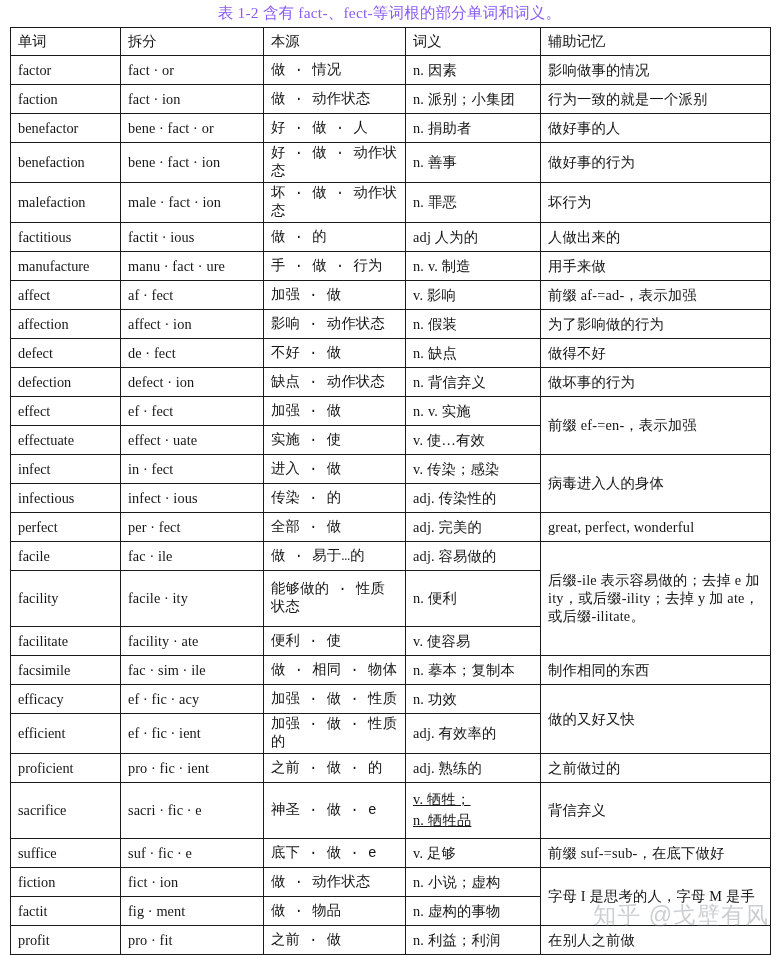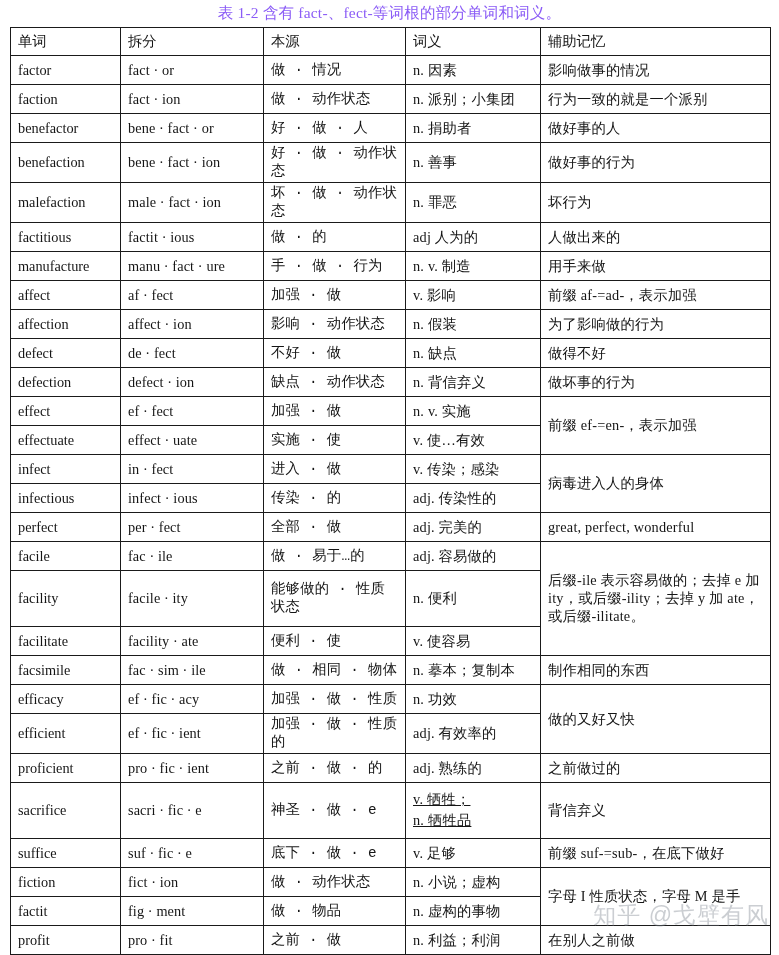--- a/index.html
+++ b/index.html
@@ -285,21 +285,21 @@
           <td class="cell-split">suf · fic · e</td>
           <td class="cell-origin">底下 · 做 · e</td>
           <td class="cell-meaning">v. 足够</td>
           <td class="cell-mnem">前缀 suf-=sub-，在底下做好</td>
         </tr>
         <tr>
           <td class="cell-word">fiction</td>
           <td class="cell-split">fict · ion</td>
           <td class="cell-origin">做 · 动作状态</td>
           <td class="cell-meaning">n. 小说；虚构</td>
-          <td class="cell-mnem" rowspan="2">字母 I 性质状态，字母 M 是手</td>
+          <td class="cell-mnem" rowspan="2">字母 I 是思考的人，字母 M 是手</td>
         </tr>
         <tr>
           <td class="cell-word">factit</td>
           <td class="cell-split">fig · ment</td>
           <td class="cell-origin">做 · 物品</td>
           <td class="cell-meaning">n. 虚构的事物</td>
         </tr>
         <tr>
           <td class="cell-word">profit</td>
           <td class="cell-split">pro · fit</td>

